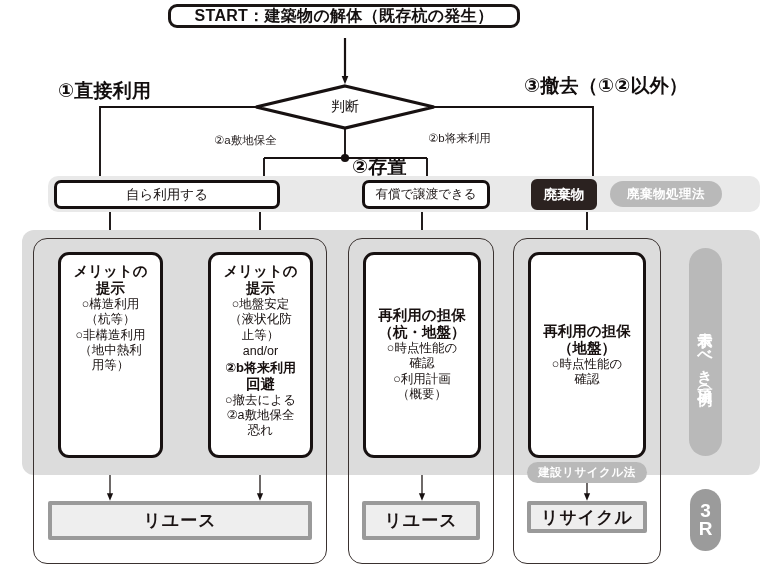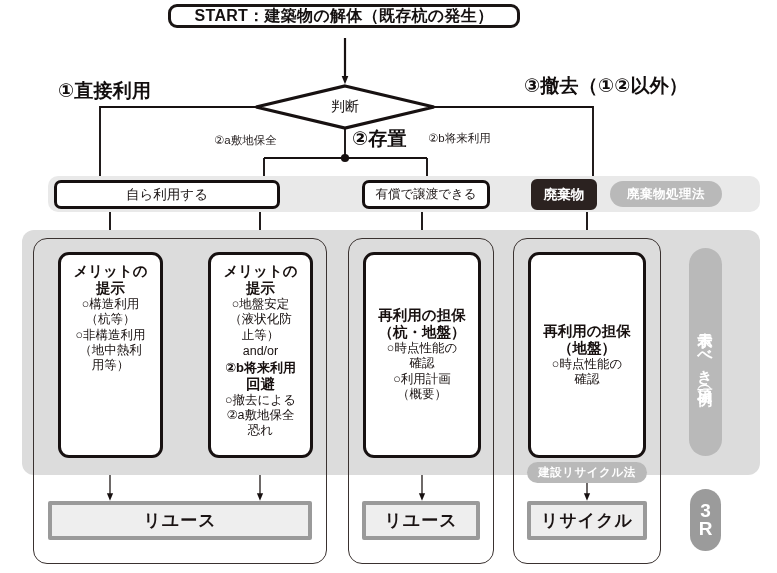--- a/index.html
+++ b/index.html
@@ -125,21 +125,21 @@
   .result{
     border:4px solid #9a9a9a;
     border-radius:2px;
     background:#eeeeee;
     display:flex;align-items:center;justify-content:center;
     font-weight:bold;font-size:17px;color:#1a1313;
     letter-spacing:1px;
   }
   .res1{left:48px;  top:501px; width:264px; height:39px;}
   .res2{left:362px; top:501px; width:118px; height:39px;}
-  .res3{left:527px; top:501px; width:120px; height:39px;}
+  .res3{left:527px; top:501px; width:120px; height:32px;}
 
   
   .vpill{
     left:689px; top:248px; width:33px; height:208px;
     border-radius:999px;
     background:#b9b9b9;color:#fff;font-weight:bold;
     display:flex;align-items:center;justify-content:center;
     writing-mode:vertical-rl; text-orientation:upright;
     font-size:15px; letter-spacing:1px; line-height:1;
   }
@@ -201,21 +201,21 @@
   <div class="abs col-outer col1" style="z-index:2;"></div>
   <div class="abs col-outer col2" style="z-index:2;"></div>
   <div class="abs col-outer col3" style="z-index:2;"></div>
 
   <div class="abs start-box" style="z-index:5;">START：建築物の解体（既存杭の発生）</div>
 
   <div class="abs diamond-label" style="z-index:5;">判断</div>
 
   <div class="abs cap-big lbl-direct" style="z-index:5;">①直接利用</div>
   <div class="abs cap-big lbl-remove" style="z-index:5;">③撤去（①②以外）</div>
-  <div class="abs cap-big lbl-sonchi" style="z-index:5;">②存置</div>
+  <div class="abs cap-big lbl-sonchi" style="z-index:5;margin-top:28px;">②存置</div>
   <div class="abs cap-small lbl-2a" style="z-index:5;">②a敷地保全</div>
   <div class="abs cap-small lbl-2b" style="z-index:5;">②b将来利用</div>
 
   <div class="abs cat-box cat-use" style="z-index:6;">自ら利用する</div>
   <div class="abs cat-box cat-sell" style="z-index:6;">有償で譲渡できる</div>
   <div class="abs pill pill-haiki" style="z-index:6;">廃棄物処理法</div>
   <div class="abs cat-box cat-waste" style="z-index:6;">廃棄物</div>
 
   <div class="abs card card-a" style="z-index:6;">
     <div class="hd">メリットの</div>

